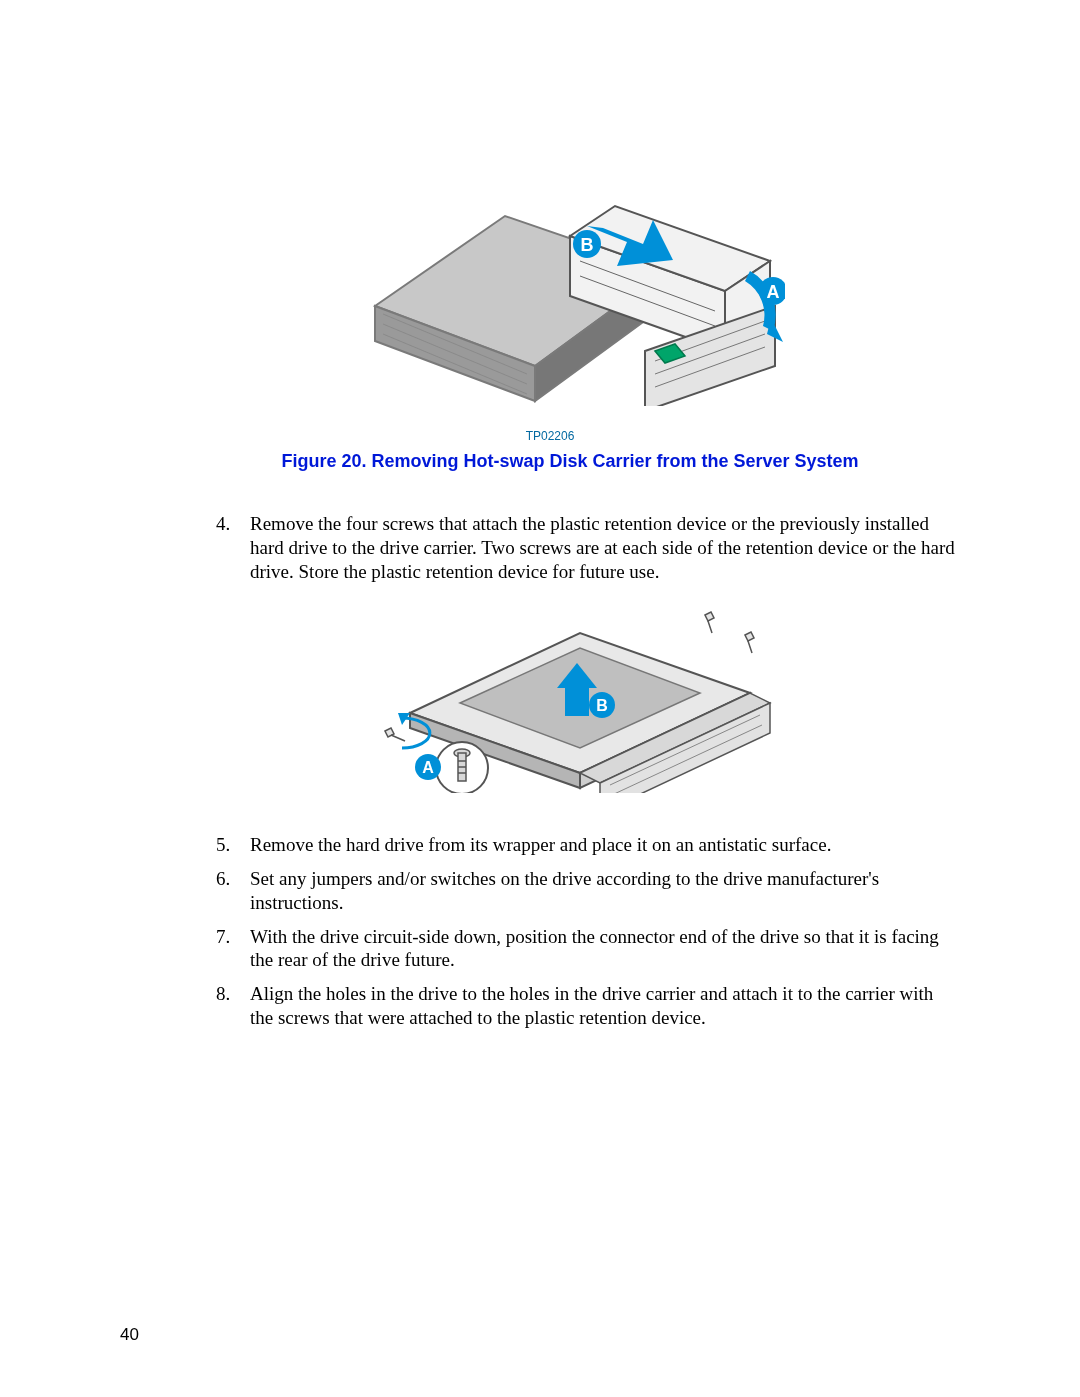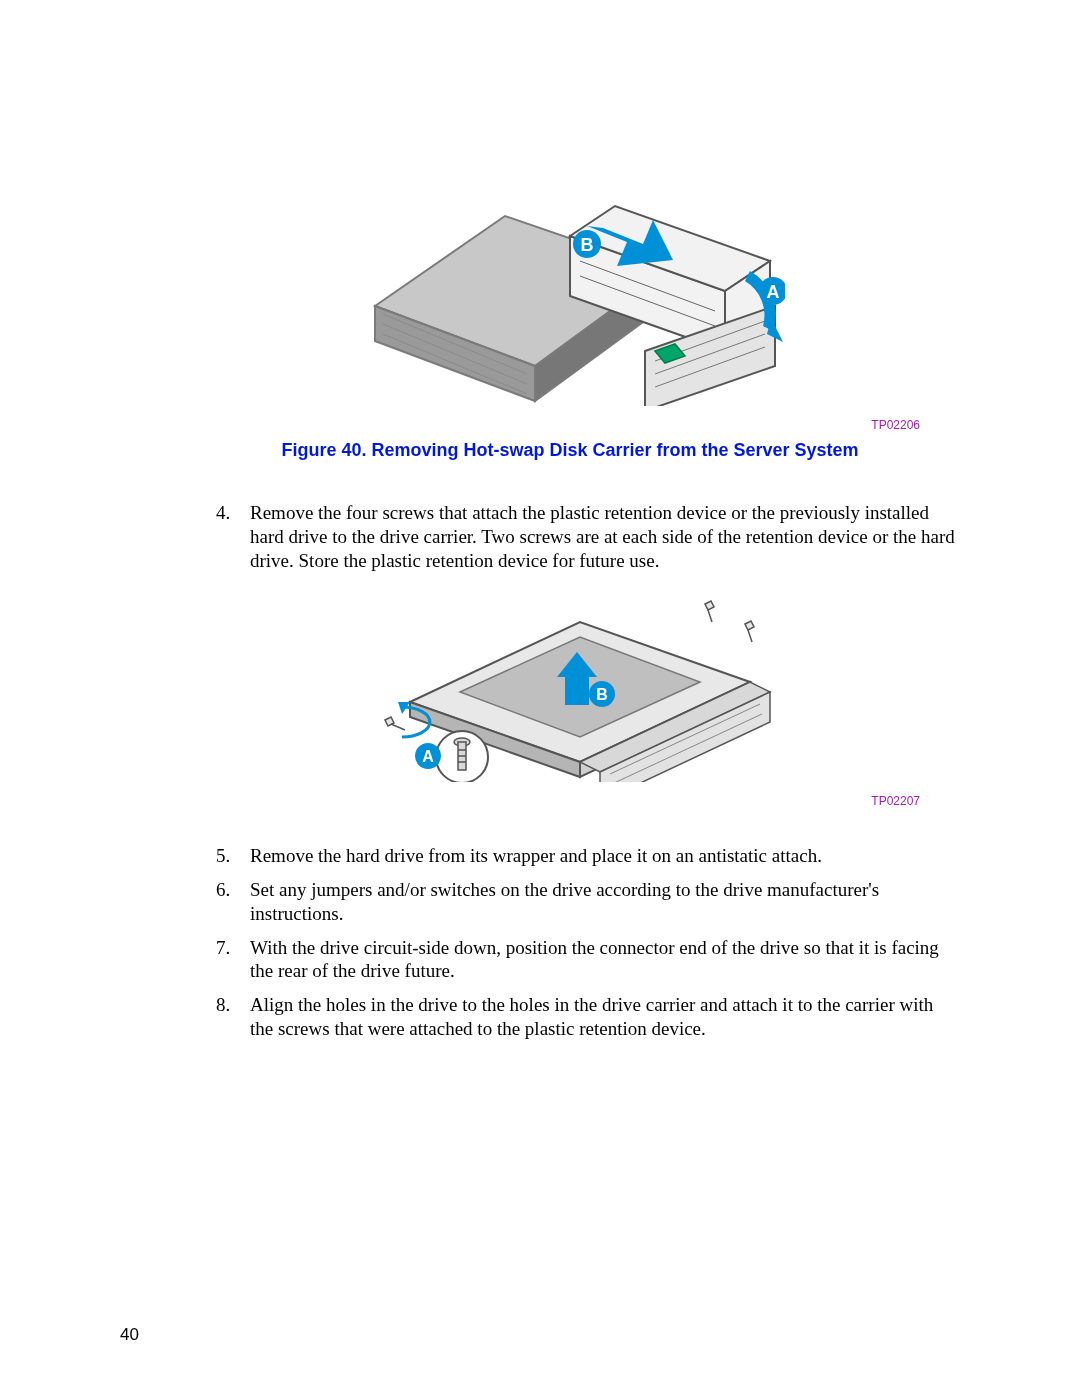--- a/index.html
+++ b/index.html
@@ -12,26 +12,25 @@
     position: relative;
     padding: 140px 120px 0 180px;
   }
   .figure-block { text-align: center; margin-bottom: 28px; }
   .fig1 { margin-top: 16px; }
   .fig-placeholder {
     display: inline-block;
     position: relative;
   }
   .tpcode {
-    text-align: right;
     font-family: Arial, Helvetica, sans-serif;
     font-size: 12px;
-    color: #a21caf;
+    color: #0369a1;
     padding-right: 40px;
-    margin-top: 8px;
+    margin-top: 19px;
   }
   .fig-caption {
     color: #0018d8;
     font-family: Arial, Helvetica, sans-serif;
     font-weight: bold;
     font-size: 18px;
     margin-top: 8px;
   }
   ol.steps {
     list-style: none;
@@ -125,21 +124,21 @@
       </g>
 
       <circle cx="232" cy="88" r="14" fill="#0090d8"></circle>
       <text x="232" y="95" text-anchor="middle" class="circ-label" font-size="18">B</text>
 
       <circle cx="418" cy="135" r="14" fill="#0090d8"></circle>
       <text x="418" y="142" text-anchor="middle" class="circ-label" font-size="18">A</text>
     </svg>
   </div>
   <div class="tpcode">TP02206</div>
-  <div class="fig-caption">Figure 40. Removing Hot-swap Disk Carrier from the Server System</div>
+  <div class="fig-caption">Figure 20. Removing Hot-swap Disk Carrier from the Server System</div>
 </div>
 
 <ol class="steps block1">
   <li>
     <span class="num">4.</span>
     <span>Remove the four screws that attach the plastic retention device or the previously installed hard drive to the drive carrier. Two screws are at each side of the retention device or the hard drive. Store the plastic retention device for future use.</span>
   </li>
 </ol>
 
 <div class="figure-block">
@@ -191,27 +190,26 @@
         <polygon points="207,95 247,95 227,70"></polygon>
       </g>
 
       <circle cx="252" cy="112" r="13" fill="#0090d8"></circle>
       <text x="252" y="118" text-anchor="middle" class="circ-label" font-size="16">B</text>
 
       <circle cx="78" cy="174" r="13" fill="#0090d8"></circle>
       <text x="78" y="180" text-anchor="middle" class="circ-label" font-size="16">A</text>
     </svg>
   </div>
-  <div class="tpcode">TP02207</div>
 </div>
 
 <ol class="steps block2">
   <li>
     <span class="num">5.</span>
-    <span>Remove the hard drive from its wrapper and place it on an antistatic attach.</span>
+    <span>Remove the hard drive from its wrapper and place it on an antistatic surface.</span>
   </li>
   <li>
     <span class="num">6.</span>
     <span>Set any jumpers and/or switches on the drive according to the drive manufacturer's instructions.</span>
   </li>
   <li>
     <span class="num">7.</span>
     <span>With the drive circuit-side down, position the connector end of the drive so that it is facing the rear of the drive future.</span>
   </li>
   <li>

